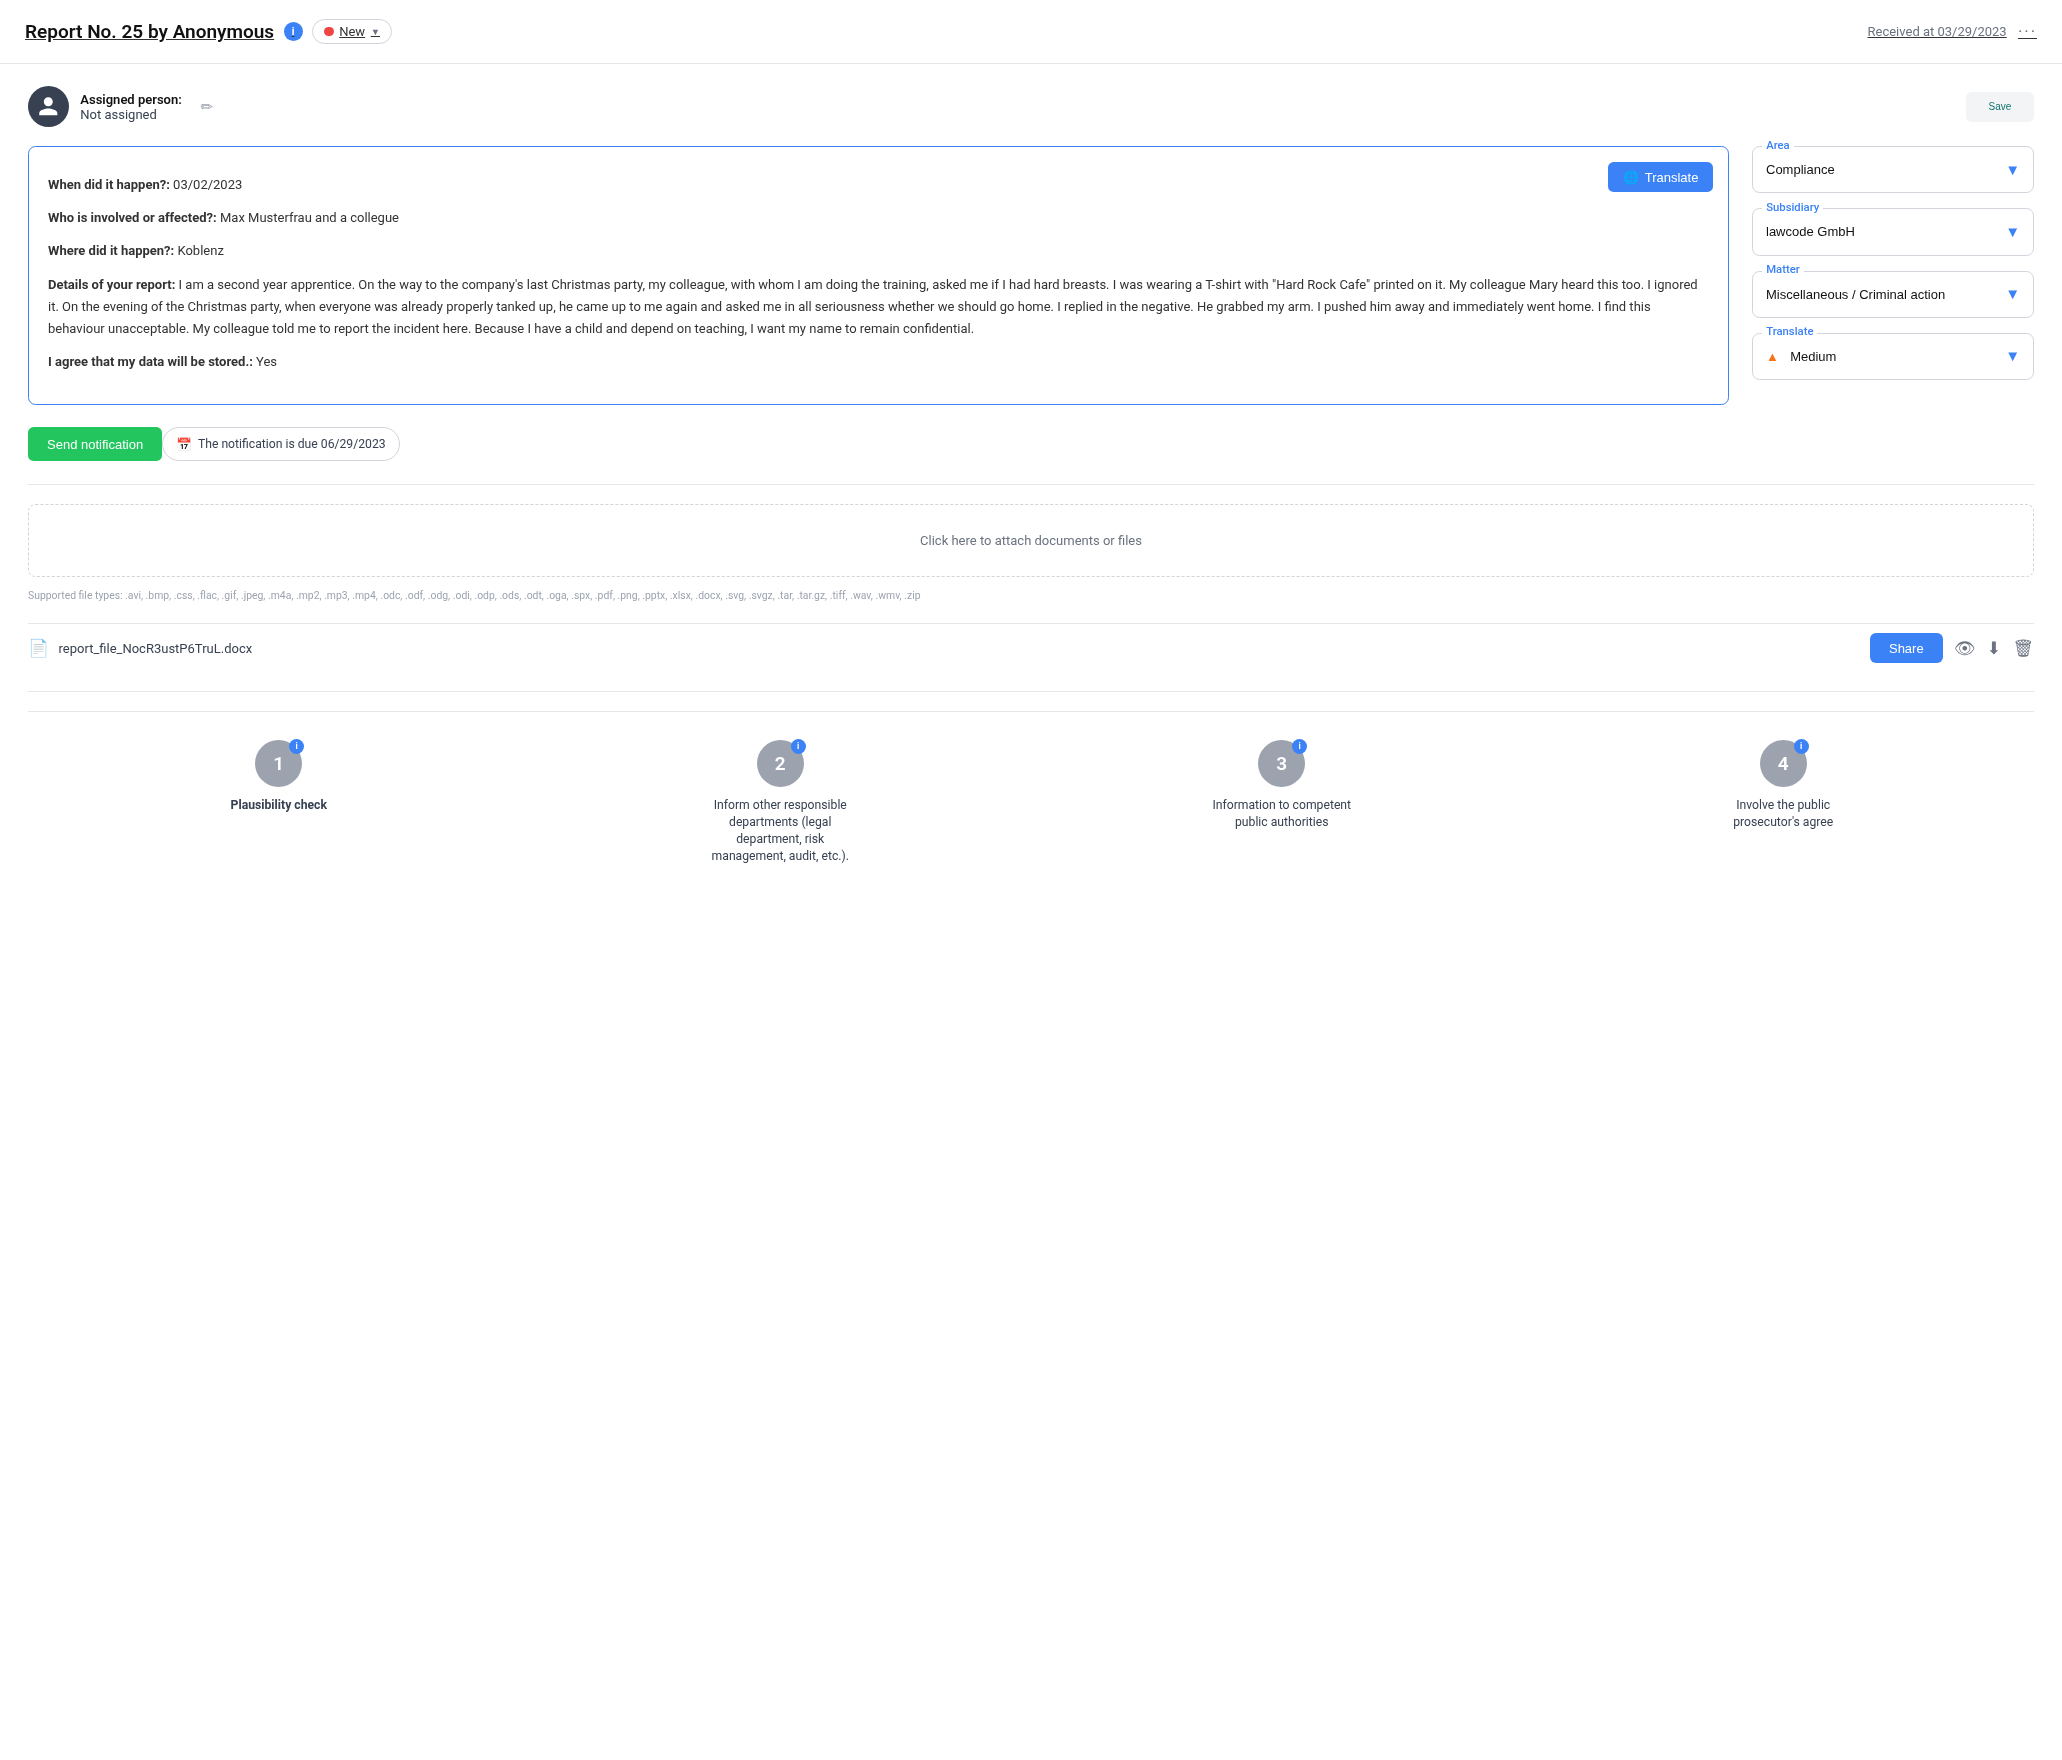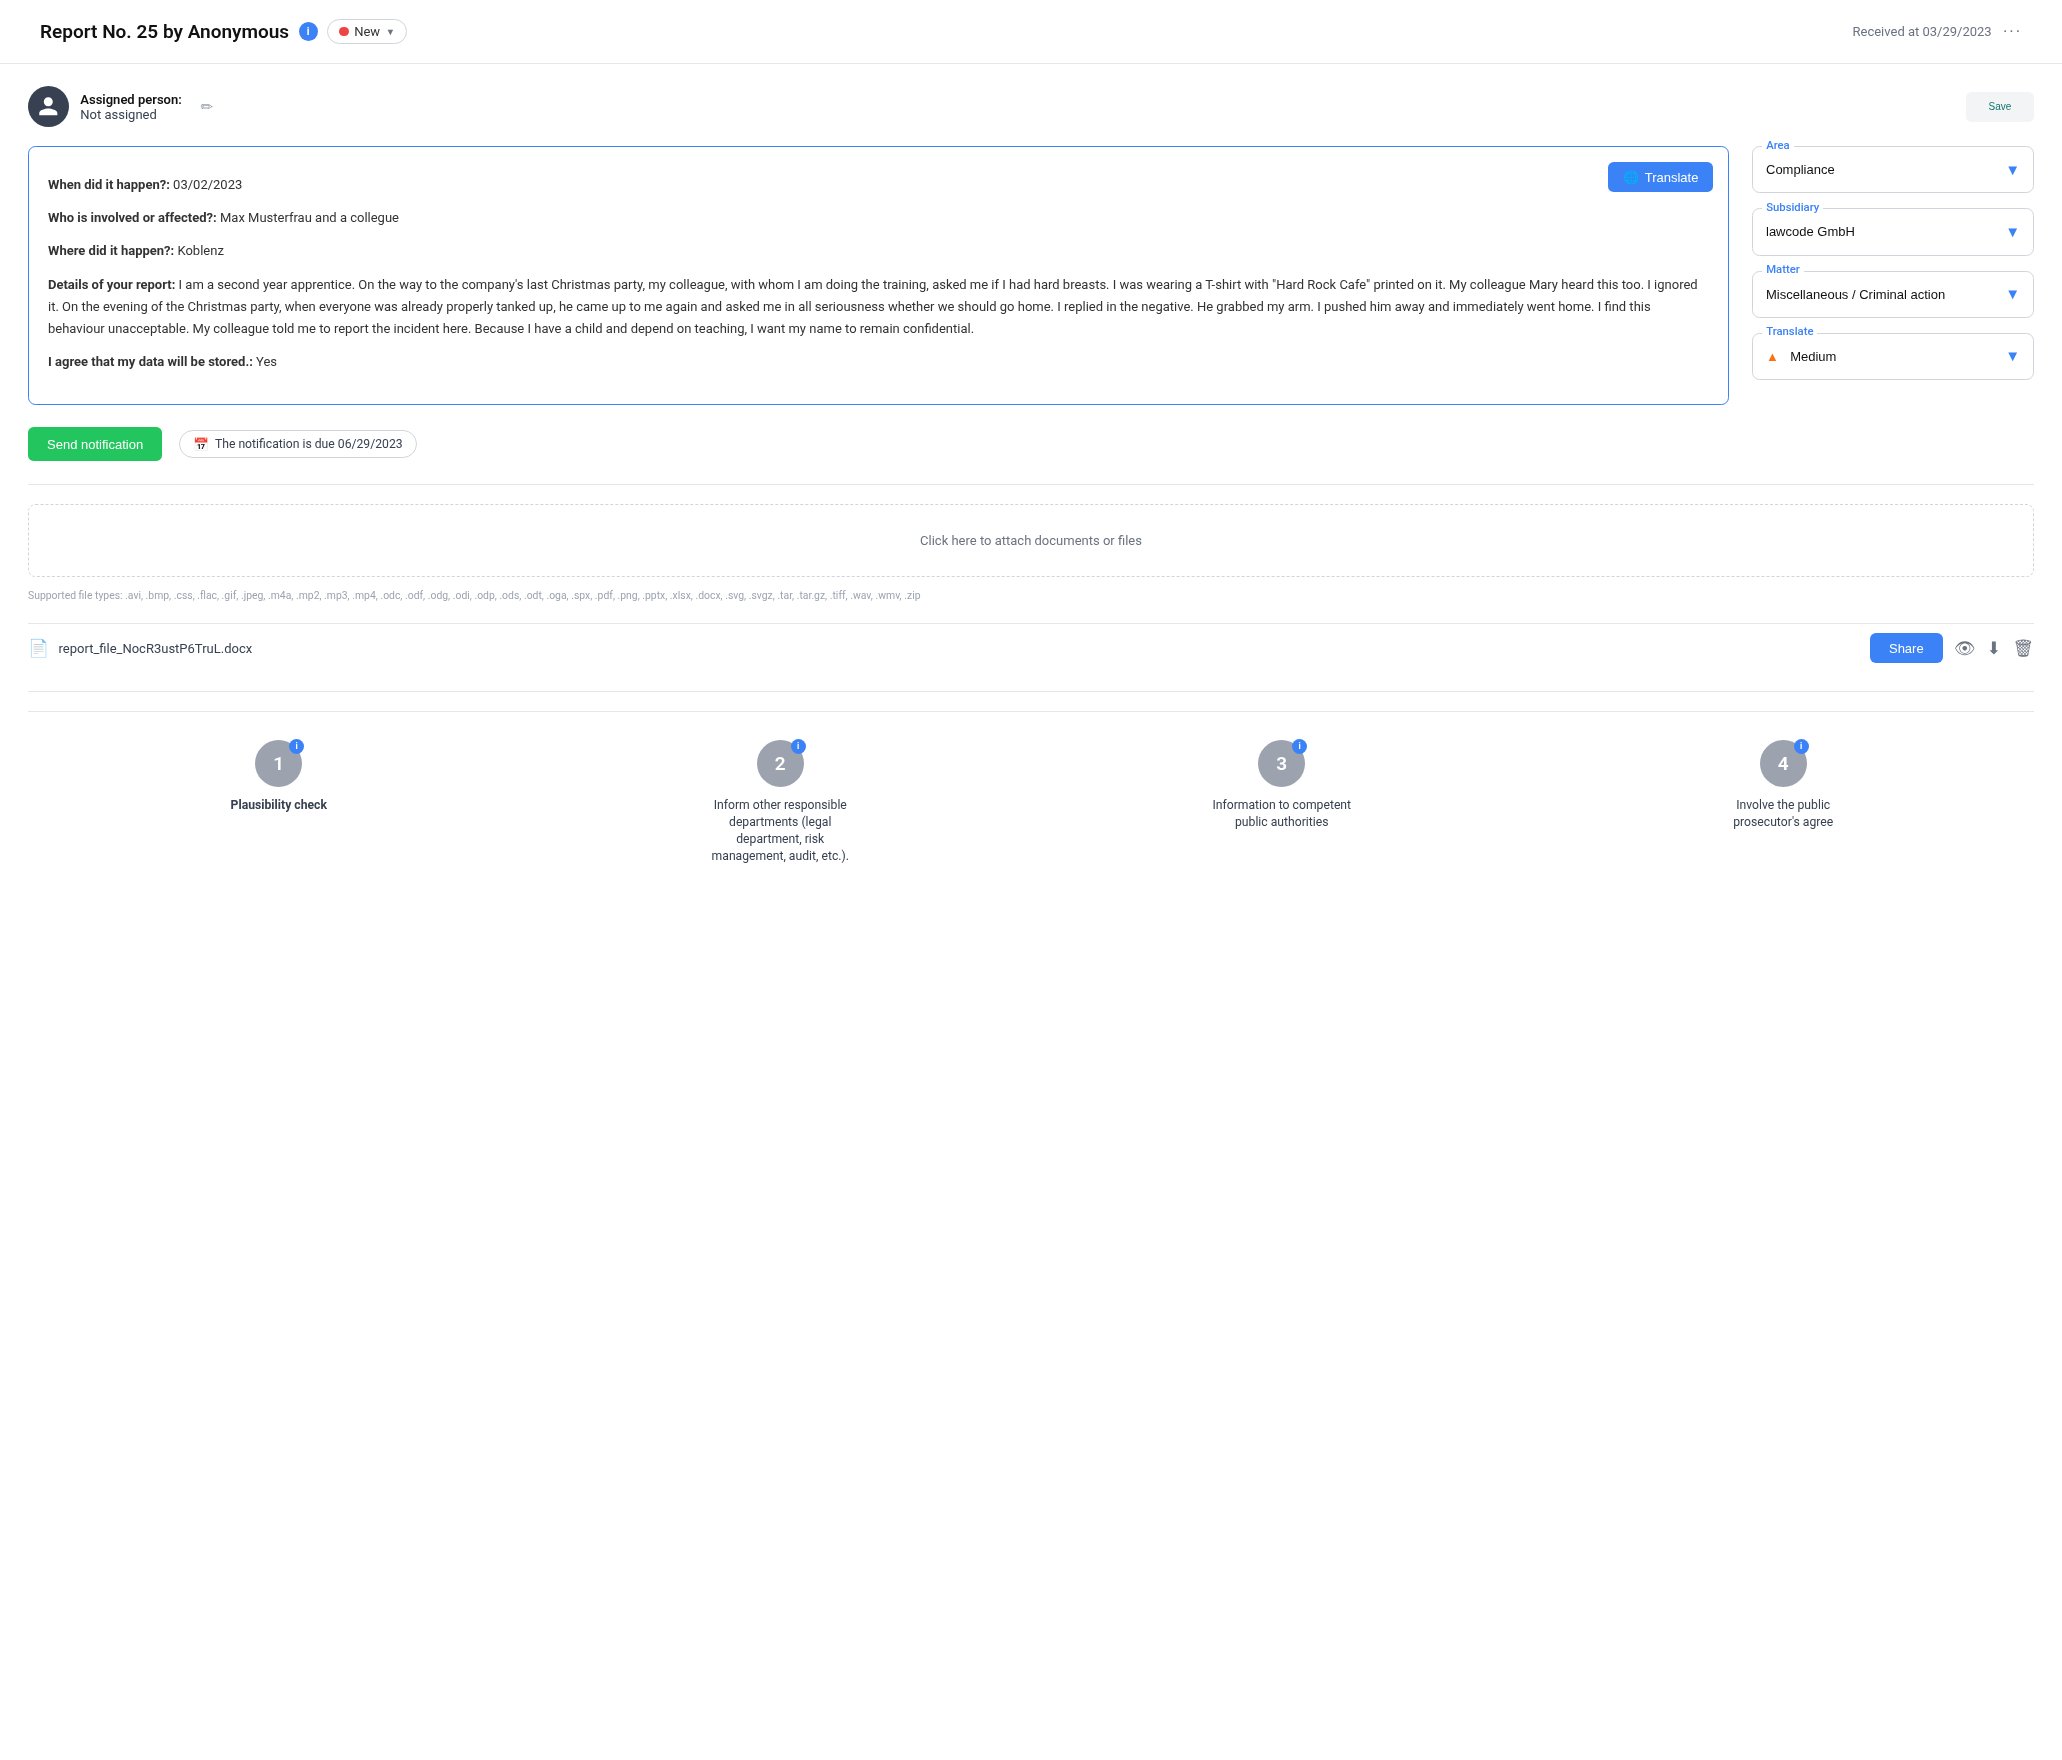--- a/index.html
+++ b/index.html
@@ -1,18 +1,18 @@
 <!DOCTYPE html>
 <html style="font-size:15px"><head>
   <meta charset="utf-8">
   <style>
     * { box-sizing: border-box; margin: 0; padding: 0; }
     body { font-family: -apple-system, BlinkMacSystemFont, 'Segoe UI', Roboto, sans-serif; background: #fff; color: #333; font-size: 13px; }
     
-    .header { display: flex; align-items: center; justify-content: space-between; padding: 19px 40px; border-bottom: 0.9px solid #e5e7eb; }
+    .header { display: flex; align-items: center; justify-content: space-between; padding: 19px 25px; border-bottom: 0.9px solid #e5e7eb; text-decoration: underline; }
     .header-left { display: flex; align-items: center; gap: 9.4px; }
     .header-title { font-size: 19px; font-weight: 600; color: #111; }
     .info-icon { width: 19px; height: 19px; background: #3b82f6; border-radius: 50%; color: #fff; font-size: 10.4px; font-weight: 700; display: inline-flex; align-items: center; justify-content: center; cursor: pointer; }
     .status-badge { display: flex; align-items: center; gap: 5.6px; border: 0.9px solid #d1d5db; border-radius: 19px; padding: 3.8px 11.3px; cursor: pointer; font-size: 13px; }
     .status-dot { width: 9.4px; height: 9.4px; border-radius: 50%; background: #ef4444; }
     .chevron-down { font-size: 9.4px; color: #6b7280; }
     .header-right { display: flex; align-items: center; gap: 11.3px; font-size: 13px; color: #6b7280; }
     .more-dots { font-size: 17px; cursor: pointer; color: #6b7280; letter-spacing: 1.9px; }
 
     .main-content { padding: 22.6px 28px; }
@@ -39,21 +39,21 @@
 
     .sidebar { width: 282px; display: flex; flex-direction: column; gap: 15px; }
     .field-group { border: 0.9px solid #d1d5db; border-radius: 7.5px; padding: 11.3px 13px; position: relative; }
     .field-label { position: absolute; top: -8.5px; left: 9.4px; background: #fff; padding: 0 3.8px; font-size: 11.3px; color: #3b82f6; font-weight: 500; }
     .field-select-wrapper { position: relative; display: flex; align-items: center; }
     .field-select-wrapper select { width: 100%; border: none; outline: none; font-size: 13px; color: #111; appearance: none; background: transparent; cursor: pointer; padding-top: 3.8px; padding-bottom: 3.8px; }
     .select-arrow { position: absolute; right: 0; top: 50%; transform: translateY(-50%); color: #3b82f6; font-size: 15px; pointer-events: none; }
     .priority-row { display: flex; align-items: center; gap: 7.5px; }
     .priority-chevron-up { color: #f97316; font-size: 13px; }
 
-    .notification-row { display: flex; align-items: center; gap: 17px; margin-bottom: 22.6px; }
+    .notification-row { display: flex; gap: 0; margin-bottom: 22.6px; }
     .send-notif-btn { background: #22c55e; color: #fff; border: none; border-radius: 5.6px; padding: 9.4px 19px; font-size: 13px; font-weight: 500; cursor: pointer; }
     .due-badge { display: flex; align-items: center; gap: 5.6px; border: 0.9px solid #d1d5db; border-radius: 19px; padding: 5.6px 13px; font-size: 12.2px; color: #374151; }
     .calendar-icon { font-size: 13px; color: #6b7280; }
 
     .divider { border: none; border-top: 0.9px solid #e5e7eb; margin: 0 0 19px 0; }
 
     .drop-zone { border: 1.9px dashed #d1d5db; border-radius: 7.5px; padding: 28px; text-align: center; color: #6b7280; font-size: 13px; cursor: pointer; margin-bottom: 11.3px; }
     .supported-types { font-size: 10.4px; color: #9ca3af; margin-bottom: 19px; line-height: 1.5; }
 
     .file-row { display: flex; align-items: center; justify-content: space-between; padding: 9.4px 0; border-top: 0.9px solid #e5e7eb; }

